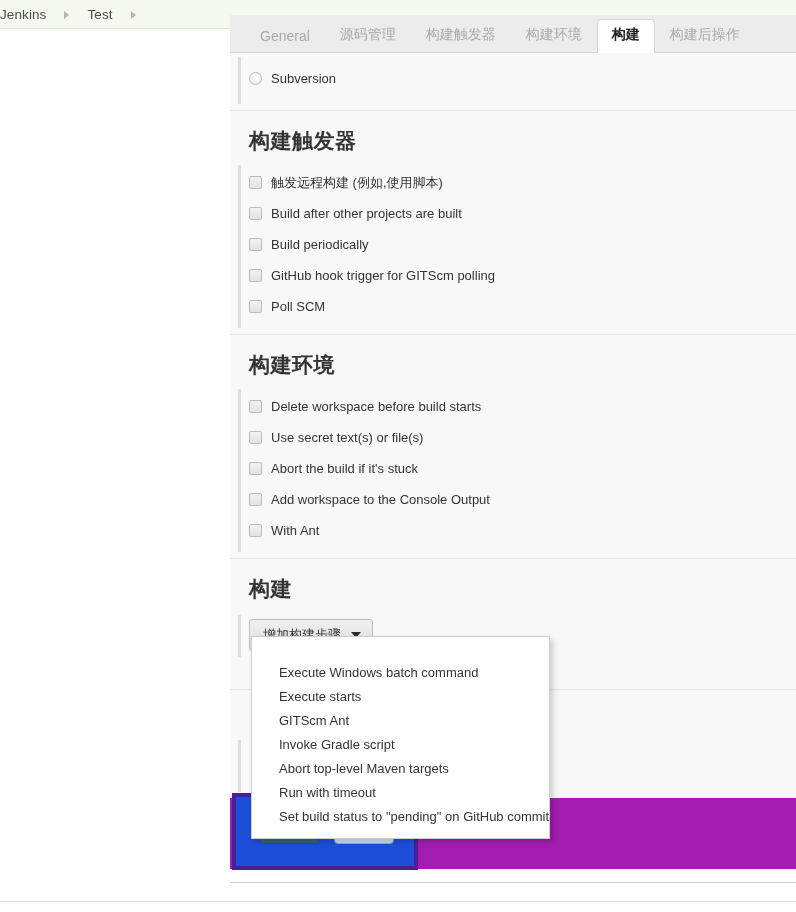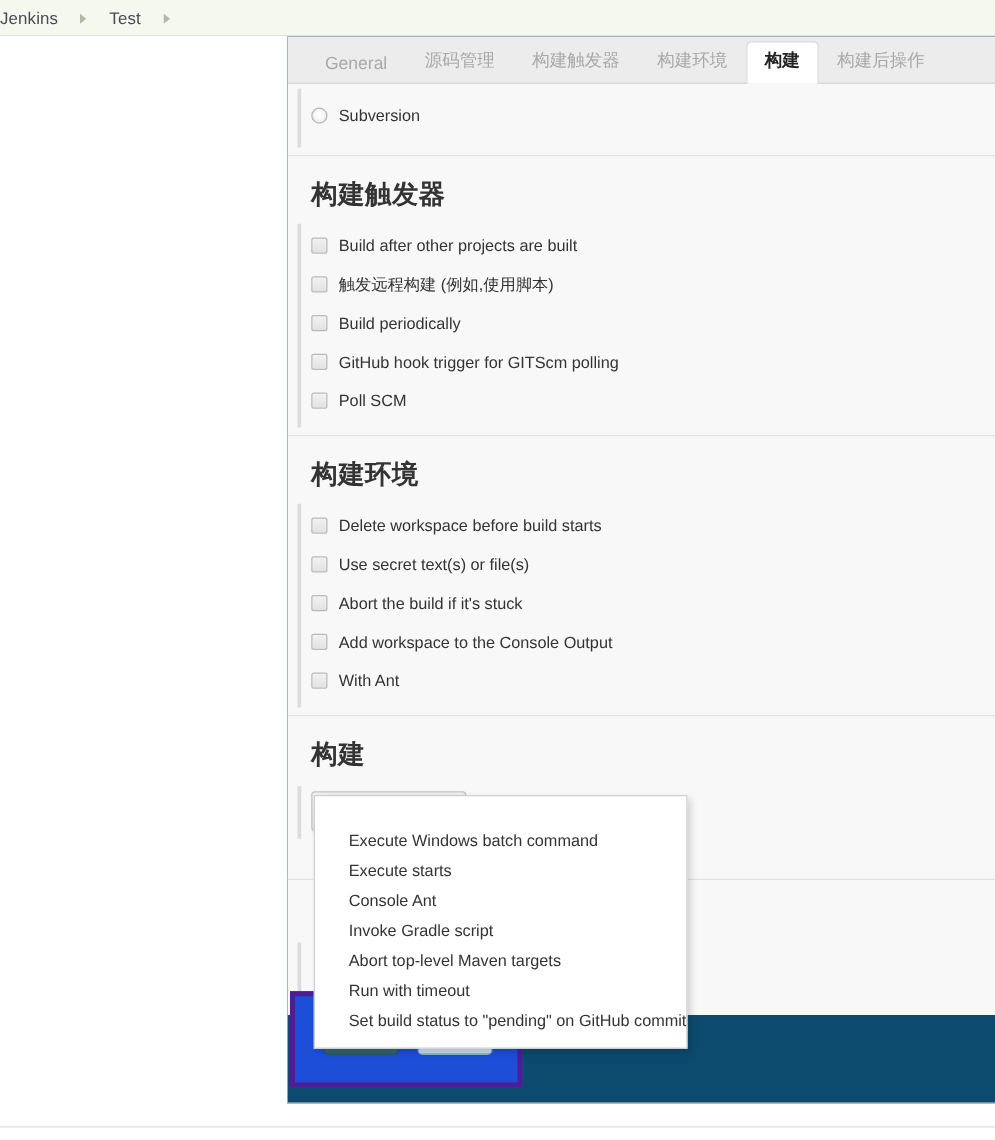--- a/index.html
+++ b/index.html
@@ -50,24 +50,24 @@
     position: absolute;
     left: 0; top: 29px;
     width: 230px;
     height: 872px;
     background: #ffffff;
   }
 
   
   .main-area {
     position: absolute;
-    left: 230px; top: 29px;
+    left: 230px; top: 15px;
     width: 566px;
     height: 854px;
-    background: #0c4a6e;
+    background: #a21caf;
     overflow: hidden;
   }
 
   
   .tab-bar {
     position: relative;
     height: 38px;
     background: #ececec;
     border-bottom: 1px solid #d6d6d6;
     display: flex;
@@ -297,25 +297,25 @@
           <span class="opt-label">Subversion</span>
         </div>
       </div>
 
       <div class="section-divider"></div>
 
       <div class="section-title">构建触发器</div>
       <div class="opt-block">
         <div class="opt-row">
           <span class="cb"></span>
+          <span class="opt-label">触发远程构建 (例如,使用脚本)</span>
+        </div>
+        <div class="opt-row">
+          <span class="cb"></span>
           <span class="opt-label">Build after other projects are built</span>
-        </div>
-        <div class="opt-row">
-          <span class="cb"></span>
-          <span class="opt-label">触发远程构建 (例如,使用脚本)</span>
         </div>
         <div class="opt-row">
           <span class="cb"></span>
           <span class="opt-label">Build periodically</span>
         </div>
         <div class="opt-row">
           <span class="cb"></span>
           <span class="opt-label">GitHub hook trigger for GITScm polling</span>
         </div>
         <div class="opt-row">
@@ -371,21 +371,21 @@
   </div>
 
   <div class="save-bar">
     <div class="btn-save">保存</div>
     <div class="btn-apply">应用</div>
   </div>
 
   <div class="dd-menu">
     <div class="dd-item">Execute Windows batch command</div>
     <div class="dd-item">Execute starts</div>
-    <div class="dd-item">Console Ant</div>
+    <div class="dd-item">GITScm Ant</div>
     <div class="dd-item">Invoke Gradle script</div>
     <div class="dd-item">Abort top-level Maven targets</div>
     <div class="dd-item">Run with timeout</div>
     <div class="dd-item">Set build status to "pending" on GitHub commit</div>
   </div>
 
   <div class="main-bottom-rule"></div>
   <div class="bottom-rule"></div>
 
 </div>

